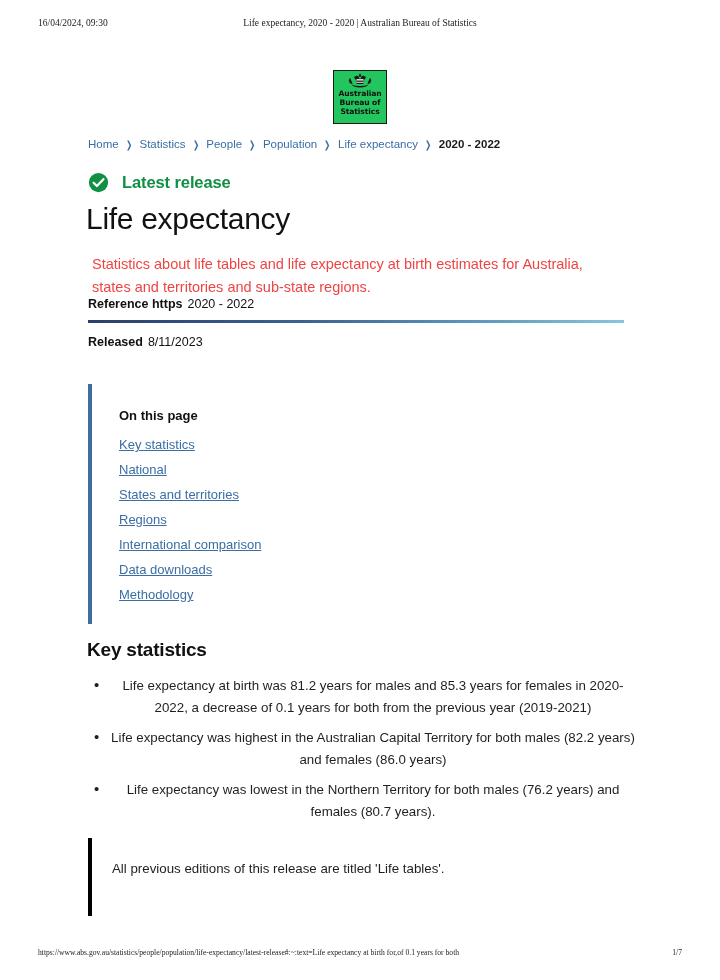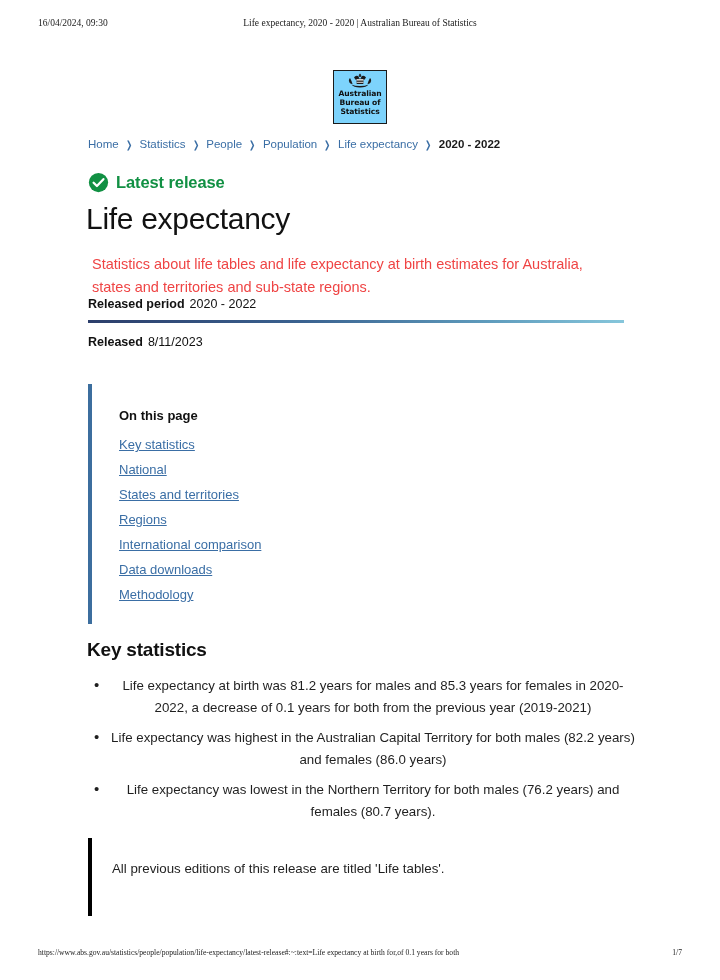--- a/index.html
+++ b/index.html
@@ -63,21 +63,21 @@
   .abs-logo {
     width: 54px;
     height: 54px;
     border: 1.6px solid #1a1a1a;
     box-sizing: border-box;
     display: flex;
     flex-direction: column;
     align-items: center;
     justify-content: flex-start;
     padding-top: 2px;
-    background: #7dd3fc;
+    background: #22c55e;
   }
   .crest {
     width: 26px;
     height: 15px;
     display: block;
   }
   .abs-logo-text {
     margin-top: 1px;
     font-family: "DejaVu Sans", sans-serif;
     font-size: 7.6px;
@@ -114,21 +114,21 @@
     font-weight: bold;
   }
 
   
   .latest-release {
     position: absolute;
     top: 172px;
     left: 88px;
     display: flex;
     align-items: center;
-    gap: 7px;
+    gap: 13px;
   }
   .check-circle {
     width: 21px;
     height: 21px;
     display: block;
   }
   .latest-release-label {
     font-size: 16.5px;
     font-weight: bold;
     color: #119043;
@@ -342,21 +342,21 @@
       <circle cx="12" cy="12" r="11" fill="#119043"></circle>
       <path d="M6.4 12.3 L10.2 16 L17.6 8.2" fill="none" stroke="#ffffff" stroke-width="2.6" stroke-linecap="round" stroke-linejoin="round"></path>
     </svg>
     <span class="latest-release-label">Latest release</span>
   </div>
 
   <h1 class="page-title">Life expectancy</h1>
   <p class="page-desc">Statistics about life tables and life expectancy at birth estimates for Australia, states and territories and sub-state regions.</p>
 
   <div class="meta-row ref">
-    <span class="meta-label">Released period</span><span class="meta-value">2020 - 2022</span>
+    <span class="meta-label">Reference https</span><span class="meta-value">2020 - 2022</span>
   </div>
   <div class="gradient-rule"></div>
   <div class="meta-row rel">
     <span class="meta-label">Released</span><span class="meta-value">8/11/2023</span>
   </div>
 
   <div class="onthispage">
     <div class="onthispage-title">On this page</div>
     <ul>
       <li><a href="#">Key statistics</a></li>

